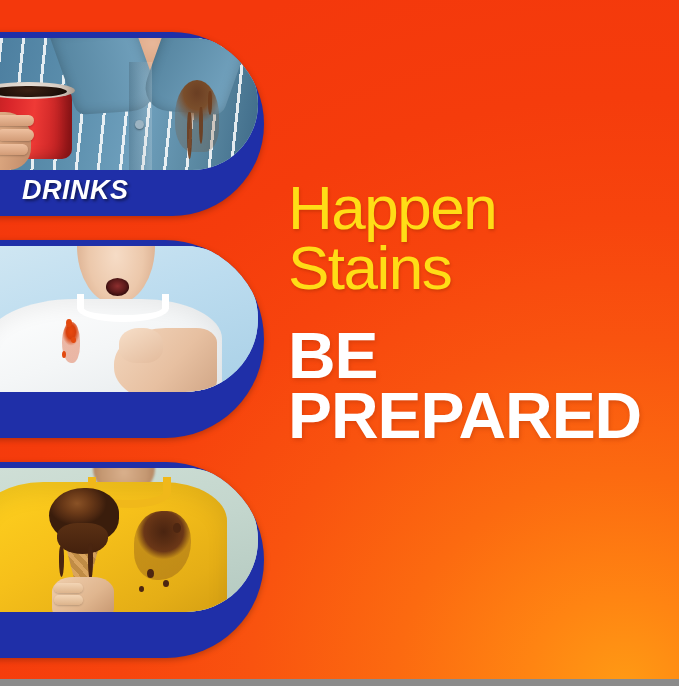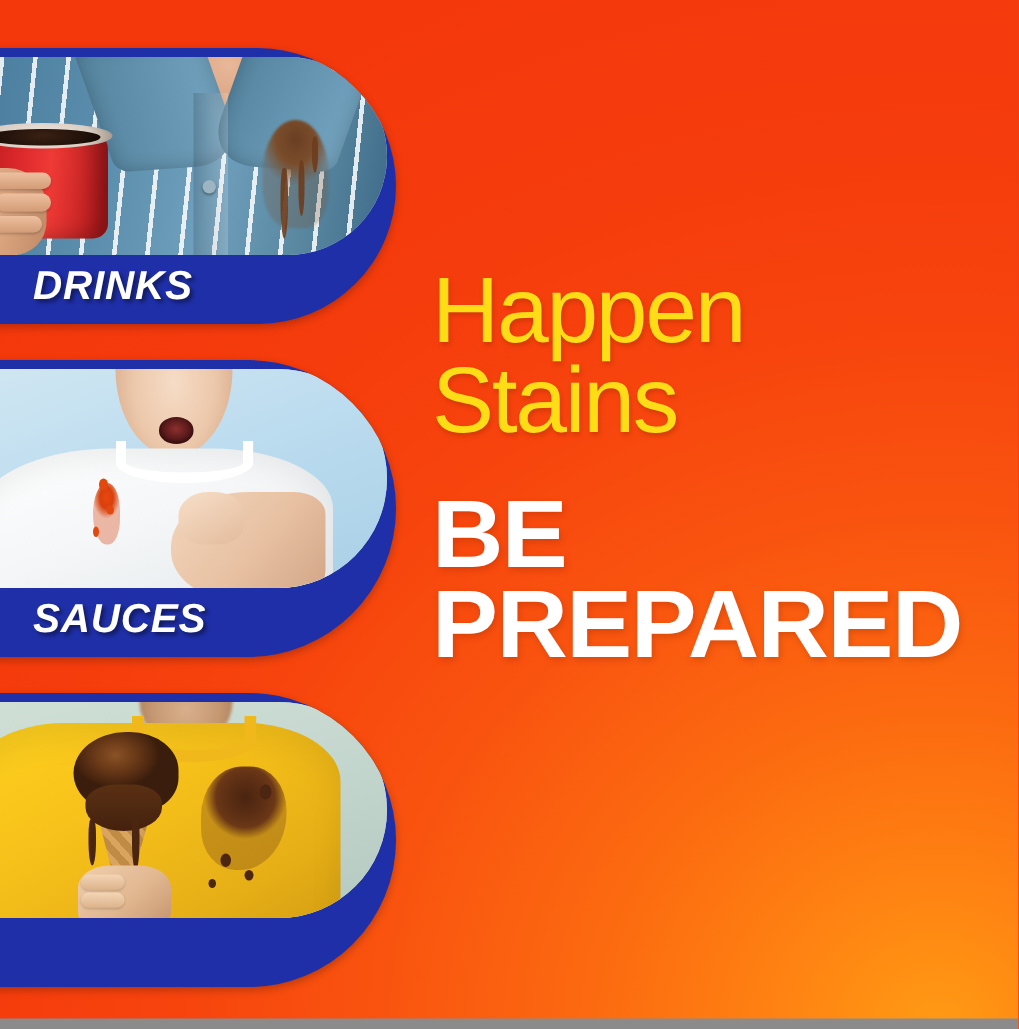--- a/index.html
+++ b/index.html
@@ -285,21 +285,20 @@
         <div class="tee"></div>
         <div class="tee-collar"></div>
         <div class="sauce-splat"></div>
         <div class="sauce-dot sd1"></div>
         <div class="sauce-dot sd2"></div>
         <div class="sauce-dot sd3"></div>
         <div class="kid-arm"></div>
         <div class="kid-fingers"></div>
       </div>
     </div>
-    <div class="pill-label">SAUCES</div>
   </div>
 
   <div class="pill" id="pill-food">
     <div class="pill-img">
       <div class="scene">
         <div class="food-bg"></div>
         <div class="ychest"></div>
         <div class="ytee"></div>
         <div class="ytee-collar"></div>
         <div class="choc-splat"></div>

